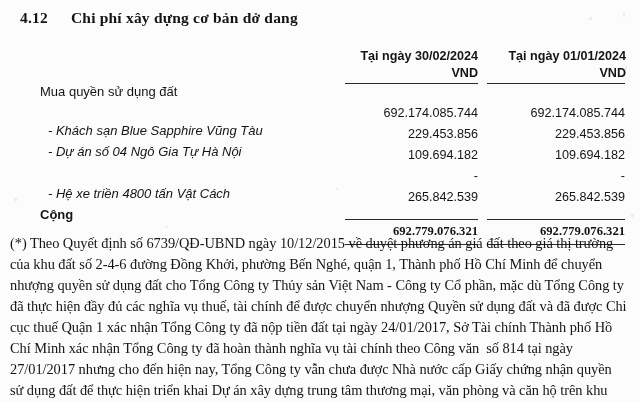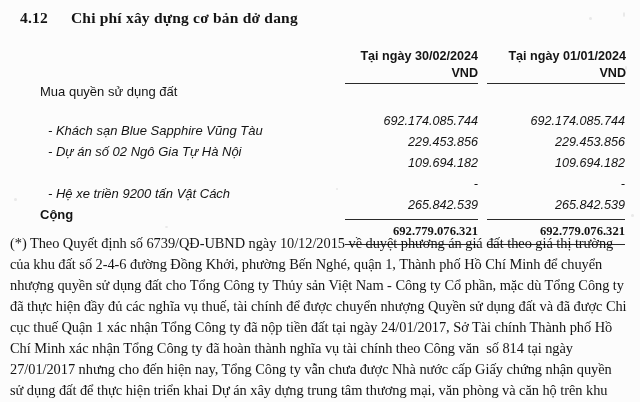--- a/index.html
+++ b/index.html
@@ -63,23 +63,22 @@
     left: 28px;
     font-style: italic;
   }
   .label.total {
     left: 20px;
     font-weight: bold;
   }
 
   .amt {
     position: absolute;
-    top: 12px;
+    top: 4px;
     font-size: 12.6px;
-    font-style: italic;
     text-align: right;
     white-space: nowrap;
   }
   .amt.c1 { right: 162px; width: 140px; }
   .amt.c2 { right: 15px;  width: 140px; }
   .amt.total {
     font-style: normal;
     font-weight: bold;
     font-family: Liberation Serif, serif;
   }
@@ -160,30 +159,30 @@
     <div class="row">
       <div class="amt c1">692.174.085.744</div>
       <div class="amt c2">692.174.085.744</div>
     </div>
     <div class="row">
       <div class="label sub">- Khách sạn Blue Sapphire Vũng Tàu</div>
       <div class="amt c1">229.453.856</div>
       <div class="amt c2">229.453.856</div>
     </div>
     <div class="row">
-      <div class="label sub">- Dự án số 02 Ngô Gia Tự Hà Nội</div>
+      <div class="label sub">- Dự án số 04 Ngô Gia Tự Hà Nội</div>
       <div class="amt c1">109.694.182</div>
       <div class="amt c2">109.694.182</div>
     </div>
     <div class="row">
       <div class="amt c1">-</div>
       <div class="amt c2">-</div>
     </div>
     <div class="row">
-      <div class="label sub">- Hệ xe triền 9200 tấn Vật Cách</div>
+      <div class="label sub">- Hệ xe triền 4800 tấn Vật Cách</div>
       <div class="amt c1">265.842.539</div>
       <div class="amt c2">265.842.539</div>
     </div>
 
     <div class="row" style="height:30px">
       <div class="rule c1" style="top:12px"></div>
       <div class="rule c2" style="top:12px"></div>
       <div class="label total" style="top:0">Cộng</div>
       <div class="amt c1 total" style="top:17px">692.779.076.321</div>
       <div class="amt c2 total" style="top:17px">692.779.076.321</div>

